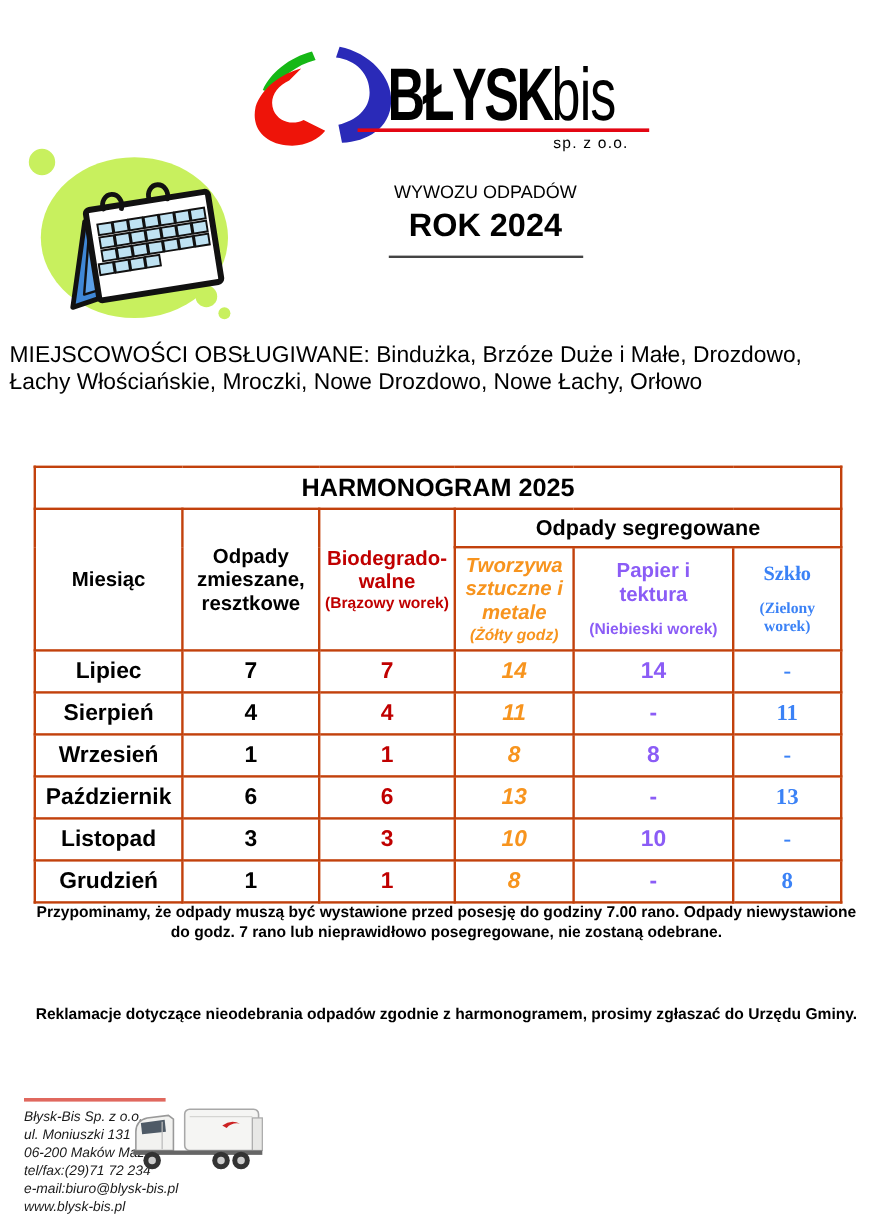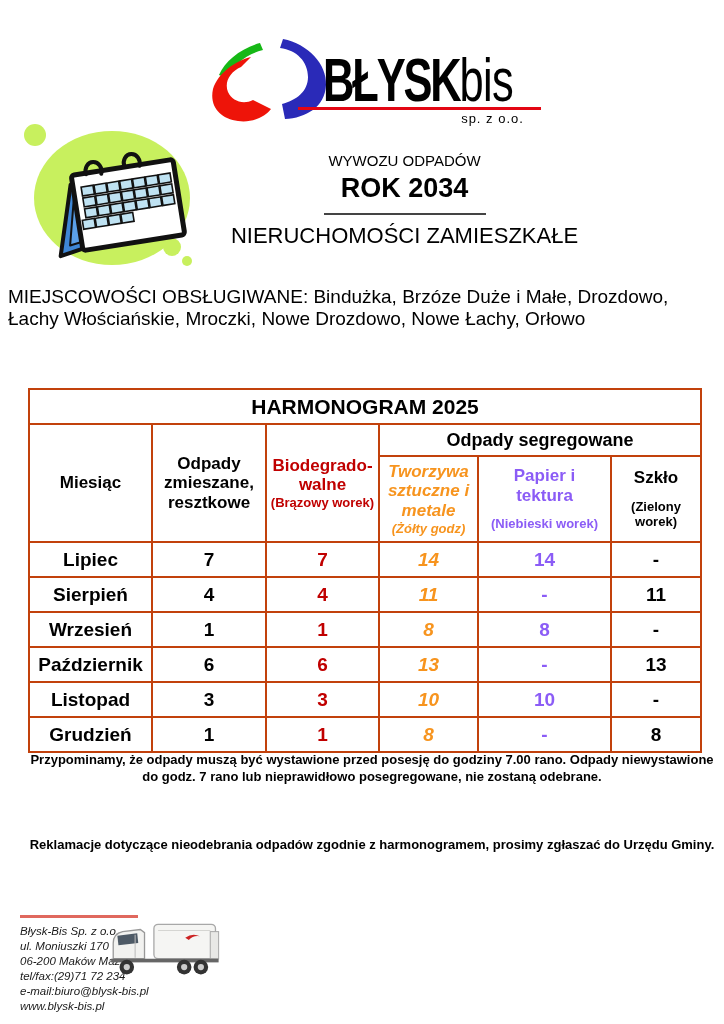--- a/index.html
+++ b/index.html
@@ -39,21 +39,21 @@
   td.group-hdr{height:30px;font-size:18px;font-weight:bold;}
   td.col-hdr{height:84px;}
   .h-label{font-size:17px;font-weight:bold;white-space:pre-line;line-height:1.15;display:block;}
   .bag{font-size:13px;font-weight:bold;display:block;line-height:1.2;}
   .bag.gap{margin-top:11px;}
   td.month-cell{height:33px;font-size:19px;font-weight:bold;}
   td.num{height:33px;font-size:19px;font-weight:bold;}
   .c-bio{color:#c00000;}
   .c-plastic{color:#f7941e;font-style:italic;}
   .c-paper{color:#8b5cf6;}
-  .c-glass{color:#000000;}
+  .c-glass{color:#3b82f6;font-family:Liberation Serif, serif;}
   
   .note{position:absolute;left:8px;right:8px;text-align:center;font-weight:bold;font-size:13px;line-height:1.33;margin-left:20px;}
   .note1{top:751px;}
   .note2{top:836px;}
   
   .foot-rule{position:absolute;left:20px;top:915px;width:118px;height:3px;background:#e0685e;}
   .foot-text{position:absolute;left:20px;top:924px;font-size:11.5px;line-height:1.3;color:#1a1a1a;font-style:italic;}
   .truck-wrap{position:absolute;left:108px;top:917px;width:120px;height:60px;}
 </style>
 </head>
@@ -110,23 +110,22 @@
           <rect x="99" y="97" width="12" height="9"></rect>
       </g>
       <path d="M71 52 a8 9 0 1 1 15 2" fill="none" stroke="#111" stroke-width="4" stroke-linecap="round"></path>
       <path d="M110 50 a8 9 0 1 1 15 2" fill="none" stroke="#111" stroke-width="4" stroke-linecap="round"></path>
     </g>
   </svg>
 </div>
 
 <div class="title-block">
   <div class="t2">WYWOZU ODPADÓW</div>
-  <div class="t3">ROK 2034</div>
+  <div class="t3">ROK 2024</div>
   <div class="t-rule"></div>
-  <div class="t4">NIERUCHOMOŚCI ZAMIESZKAŁE</div>
 </div>
 
 <div class="localities">MIEJSCOWOŚCI OBSŁUGIWANE: Bindużka, Brzóze Duże i Małe, Drozdowo, Łachy Włościańskie, Mroczki, Nowe Drozdowo, Nowe Łachy, Orłowo</div>
 
 <table class="sched">
   <colgroup>
     <col style="width:123px">
       <col style="width:114px">
       <col style="width:113px">
     <col style="width:99px">
@@ -220,21 +219,21 @@
     </tr>
   </tbody>
 </table>
 
 <div class="note note1">Przypominamy, że odpady muszą być wystawione przed posesję  do godziny 7.00 rano. Odpady niewystawione do godz. 7 rano lub nieprawidłowo posegregowane, nie zostaną odebrane.</div>
 <div class="note note2">Reklamacje dotyczące nieodebrania odpadów zgodnie z harmonogramem, prosimy zgłaszać do Urzędu Gminy.</div>
 
 <div class="foot-rule"></div>
 <div class="foot-text">
   <div>Błysk-Bis Sp. z o.o.</div>
-  <div>ul. Moniuszki 170</div>
+  <div>ul. Moniuszki 131</div>
   <div>06-200 Maków Maz.</div>
   <div>tel/fax:(29)71 72 234</div>
   <div>e-mail:biuro@blysk-bis.pl</div>
   <div>www.blysk-bis.pl</div>
 </div>
 <div class="truck-wrap">
   <svg viewBox="0 0 230 115" width="120" height="60" aria-hidden="true">
     <rect x="88" y="14" width="118" height="66" rx="8" fill="#f5f5f3" stroke="#a8a8a8" stroke-width="2.5"></rect>
     <path d="M96 26 h100" stroke="#d5d5d2" stroke-width="2" fill="none"></path>
     <rect x="196" y="28" width="16" height="52" fill="#e8e8e6" stroke="#aaaaaa" stroke-width="2"></rect>

